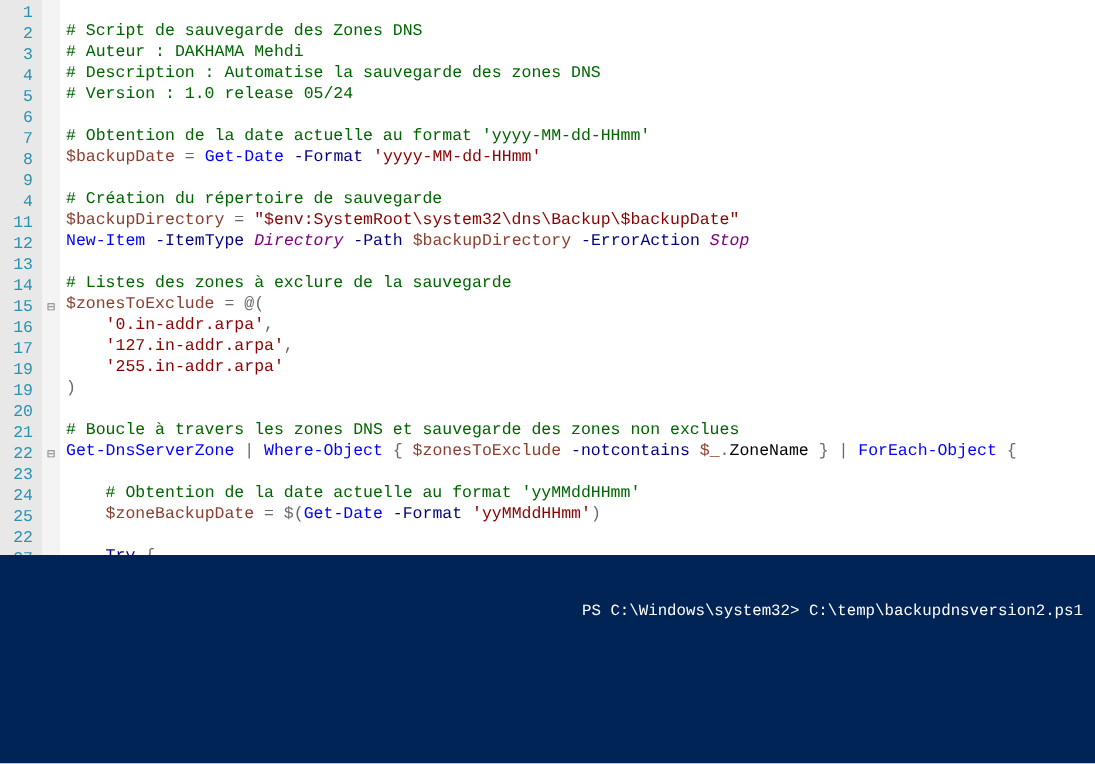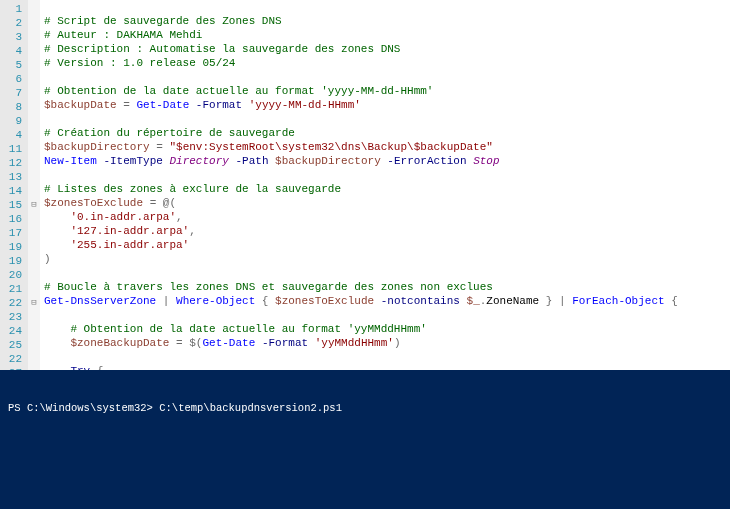--- a/index.html
+++ b/index.html
@@ -59,20 +59,21 @@
 
   .console {
     background: #012456;
     color: #eeedf0;
     padding: 6px 8px;
     height: 139px;
     line-height: 13px;
     white-space: pre;
     font-size: 10.5px;
     overflow: hidden;
+    text-align: right;
   }
   .console .prompt { color:#fff; }
 </style>
 </head>
 <body>
 
 <div class="editor">
   <div class="gutter" id="gutter">
       <span class="ln">1</span>
       <span class="ln">2</span>

